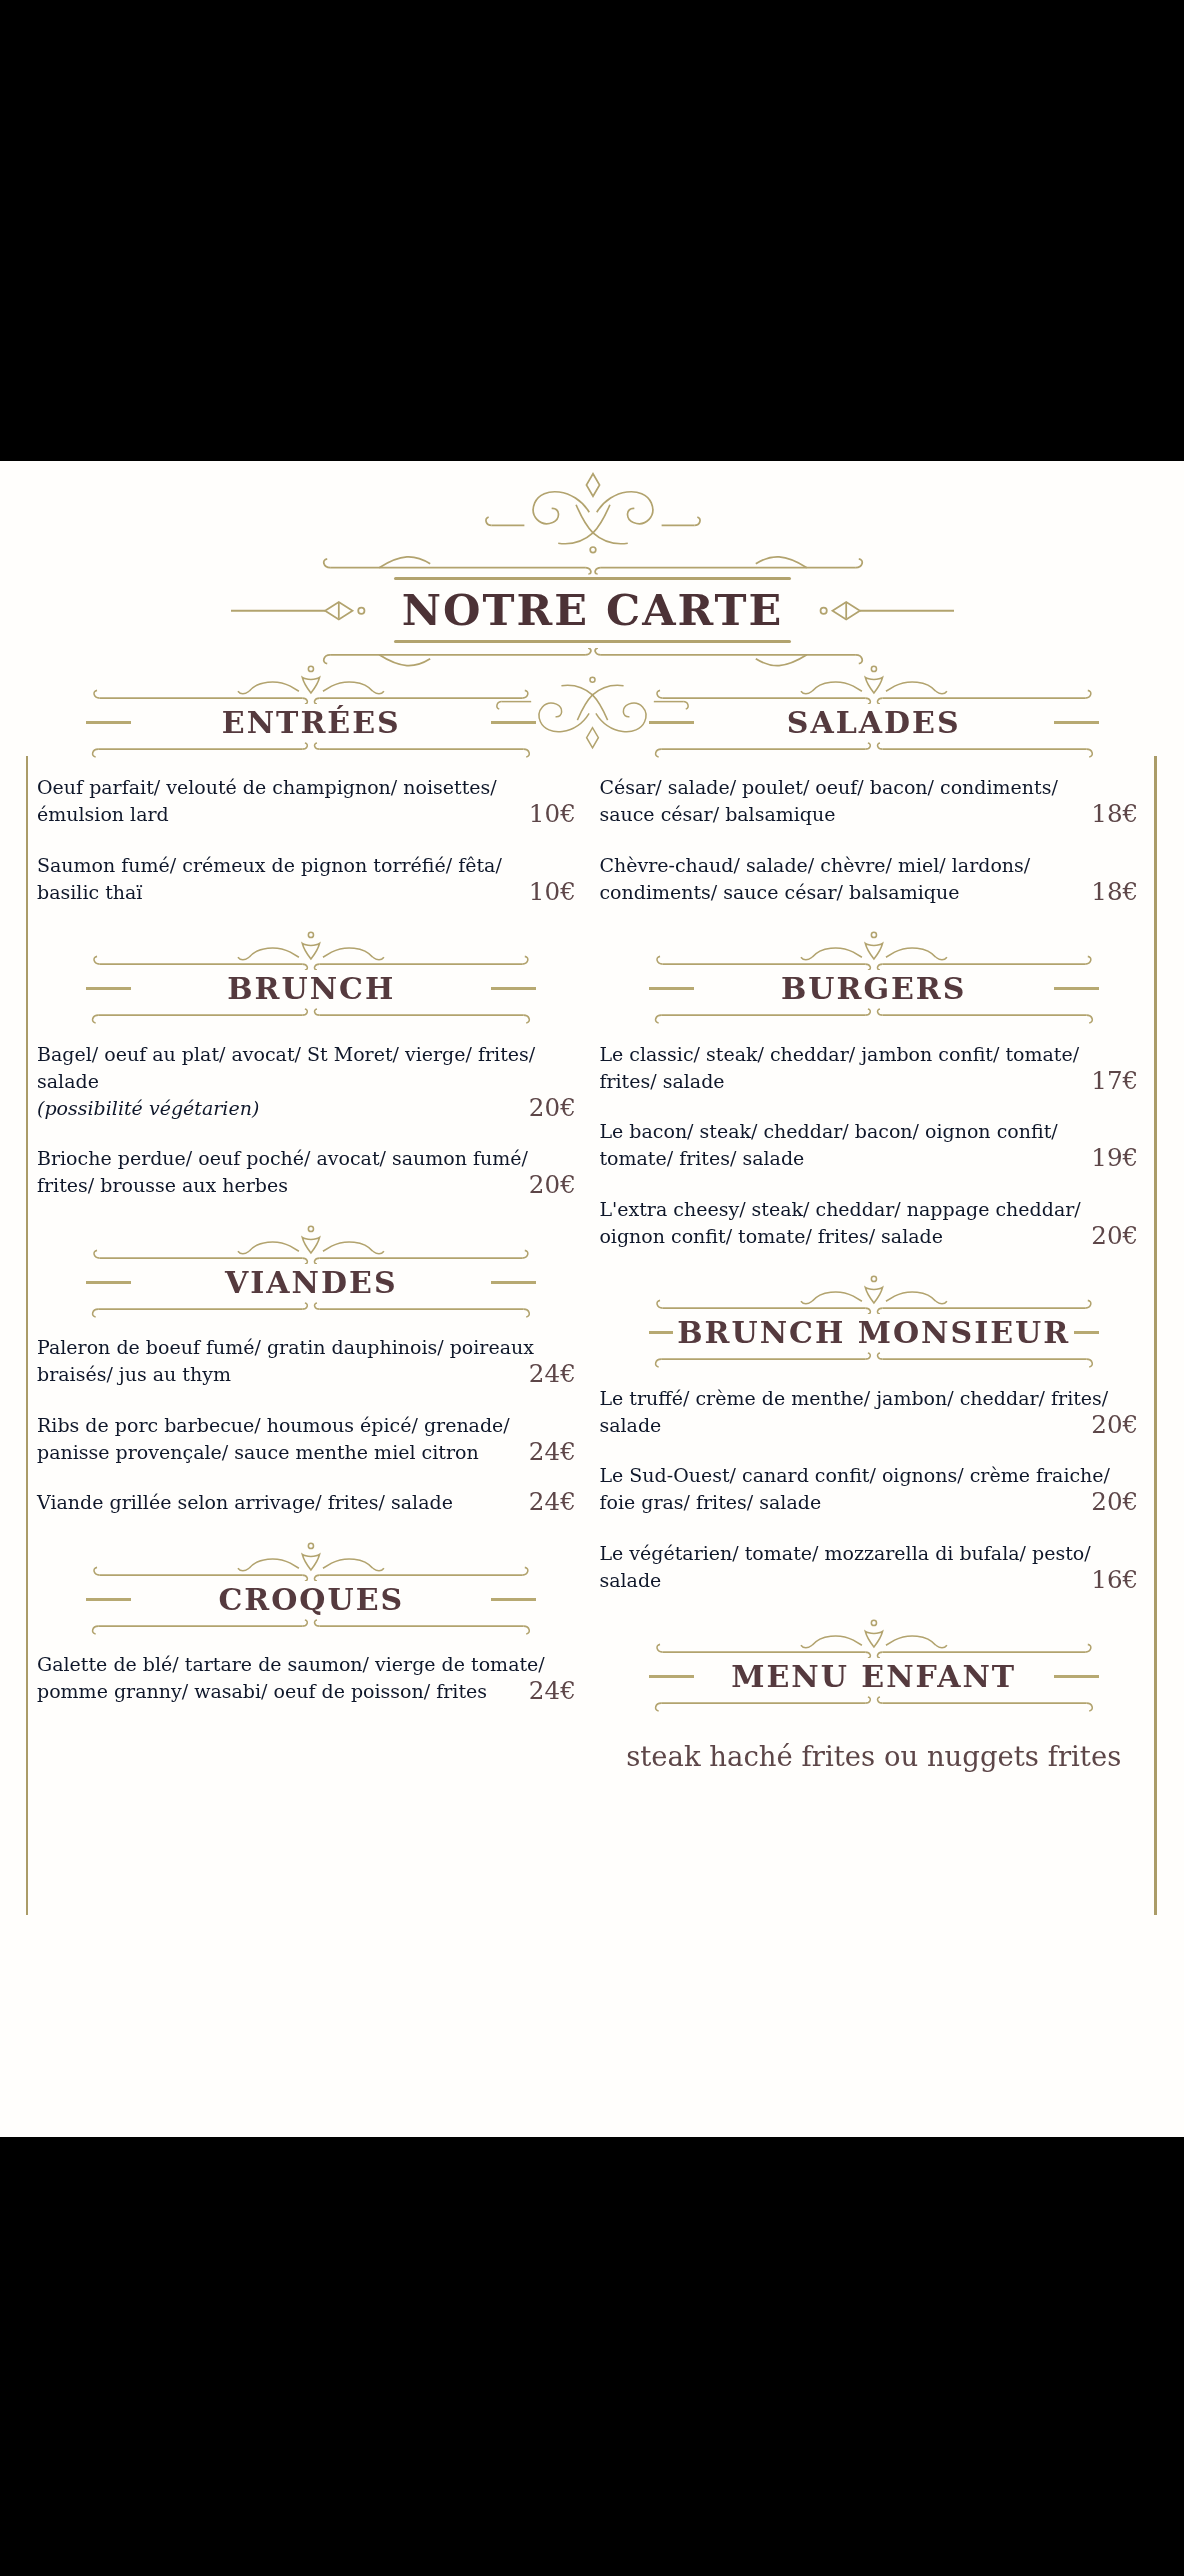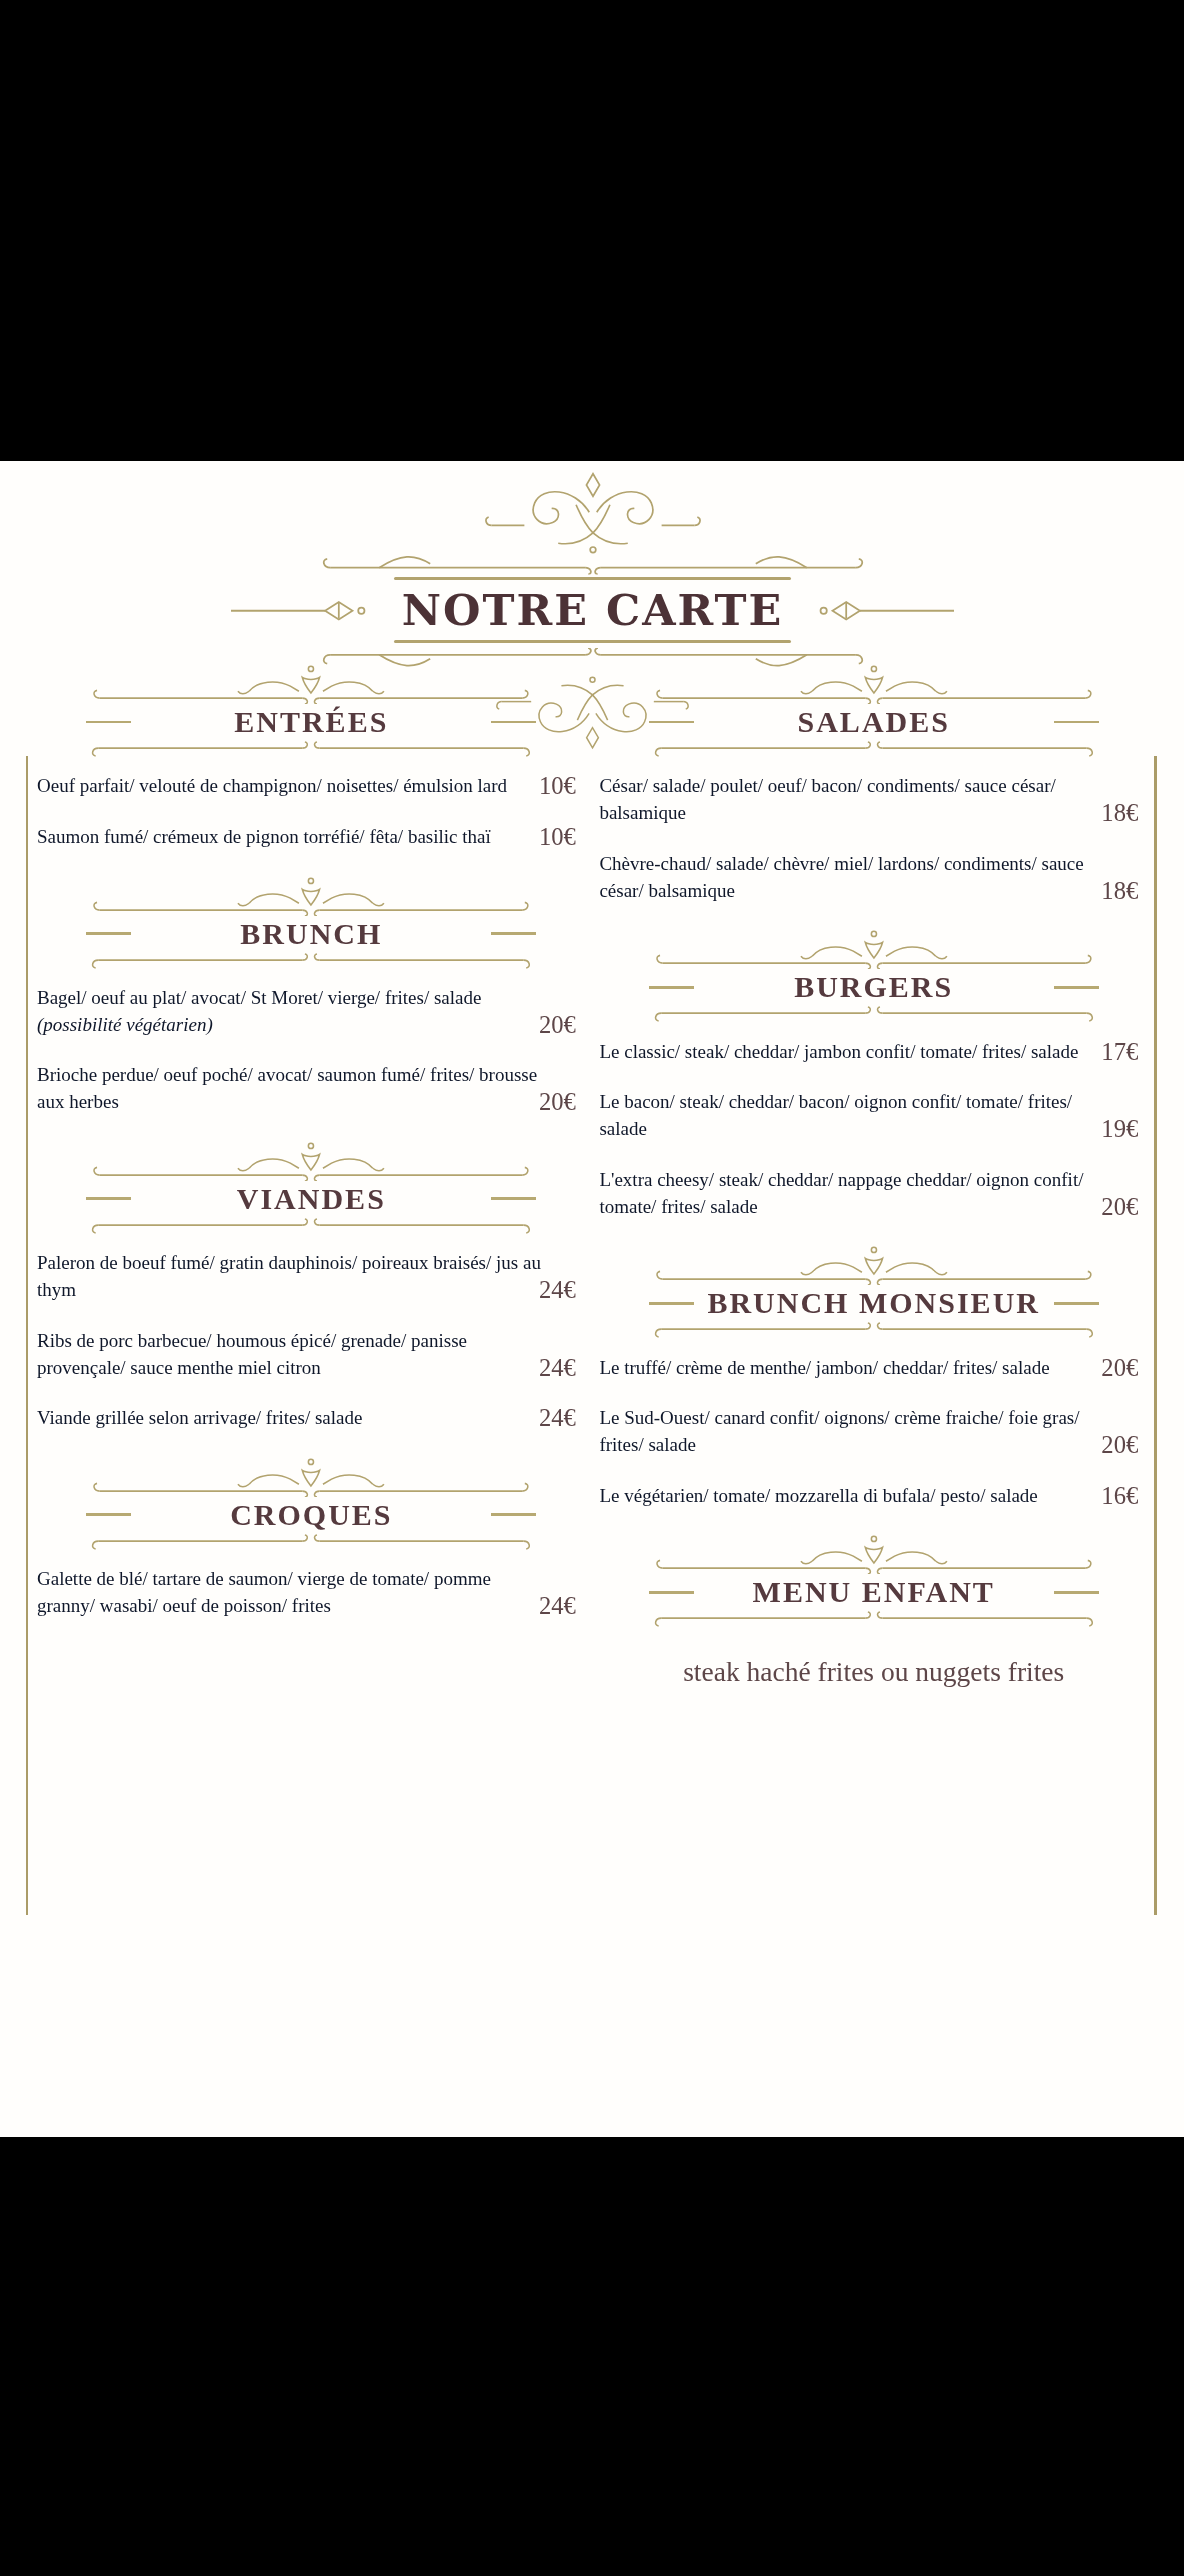--- a/index.html
+++ b/index.html
@@ -22,21 +22,21 @@
   .peakrule { width:550px; height:25.5px; margin-top:-13.8px; }
   .peakrule.flip { transform:scaleY(-1); margin-top:2px; }
   .hrule { width:397px; height:2.9px; background:#b2a36e; border-radius:2px; margin:2.9px 0; }
   .title-row { display:flex; align-items:center; gap:23.6px; margin:2px 0; }
   .side-arrow { width:147px; height:29.5px; }
   .side-arrow.right { transform:scaleX(-1); }
   h1.page-title { font-size:43px; font-weight:bold; letter-spacing:2px; color:#4c3236; white-space:nowrap; }
 
   
   .columns { position:relative; display:flex; gap:13.8px; padding:0 37px; margin-top:202px; }
-  .col { flex:1; min-width:0;font-family:Liberation Serif, serif; }
+  .col { flex:1; min-width:0; }
 
   .menu-section { margin-bottom:5.9px; }
   .sec-head { width:82%; margin:0 auto 2px; display:flex; flex-direction:column; align-items:center; }
   .orn-top { width:100%; height:41px; }
   .orn-bot { width:100%; height:17.7px; }
   .sec-title-row { width:100%; display:flex; align-items:center; justify-content:space-between; margin:1px 0 2px; }
   .sec-title-row .dash { flex:0 1 45px; min-width:15.7px; height:2.9px; background:#b7a972; }
   h2.sec-title { flex:1 0 auto; text-align:center; font-size:30px; font-weight:bold;
                  letter-spacing:2px; color:#553a3e; white-space:nowrap; padding:0 3.9px; }
 

